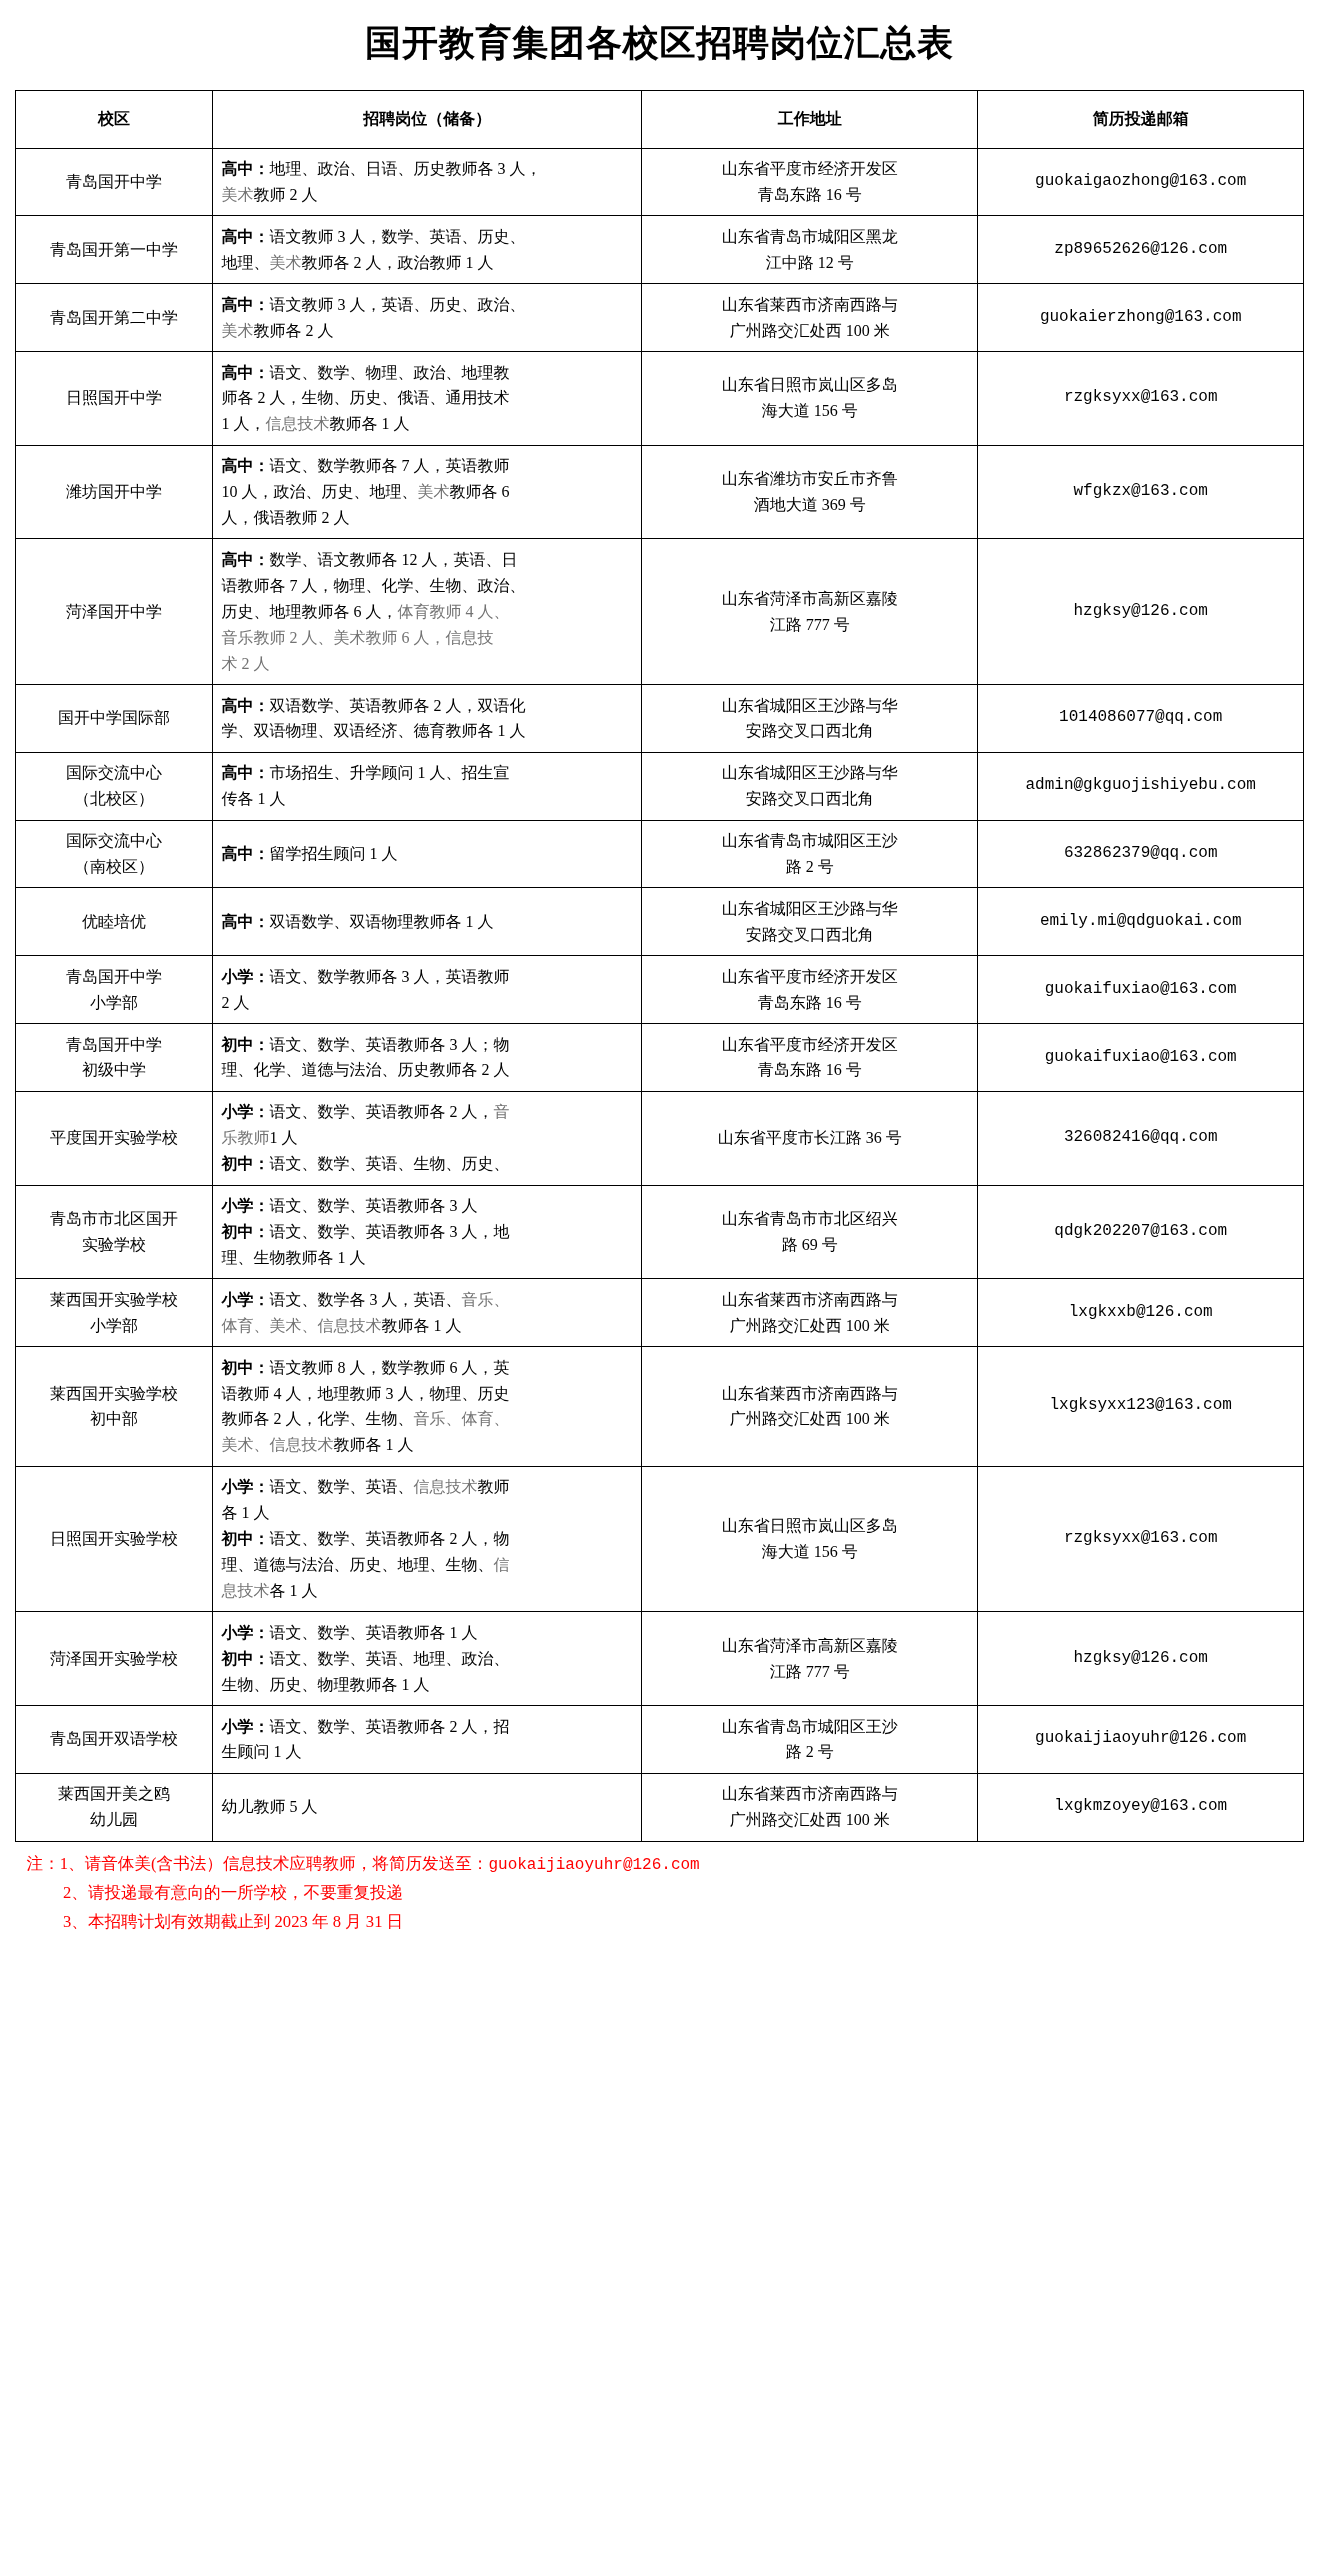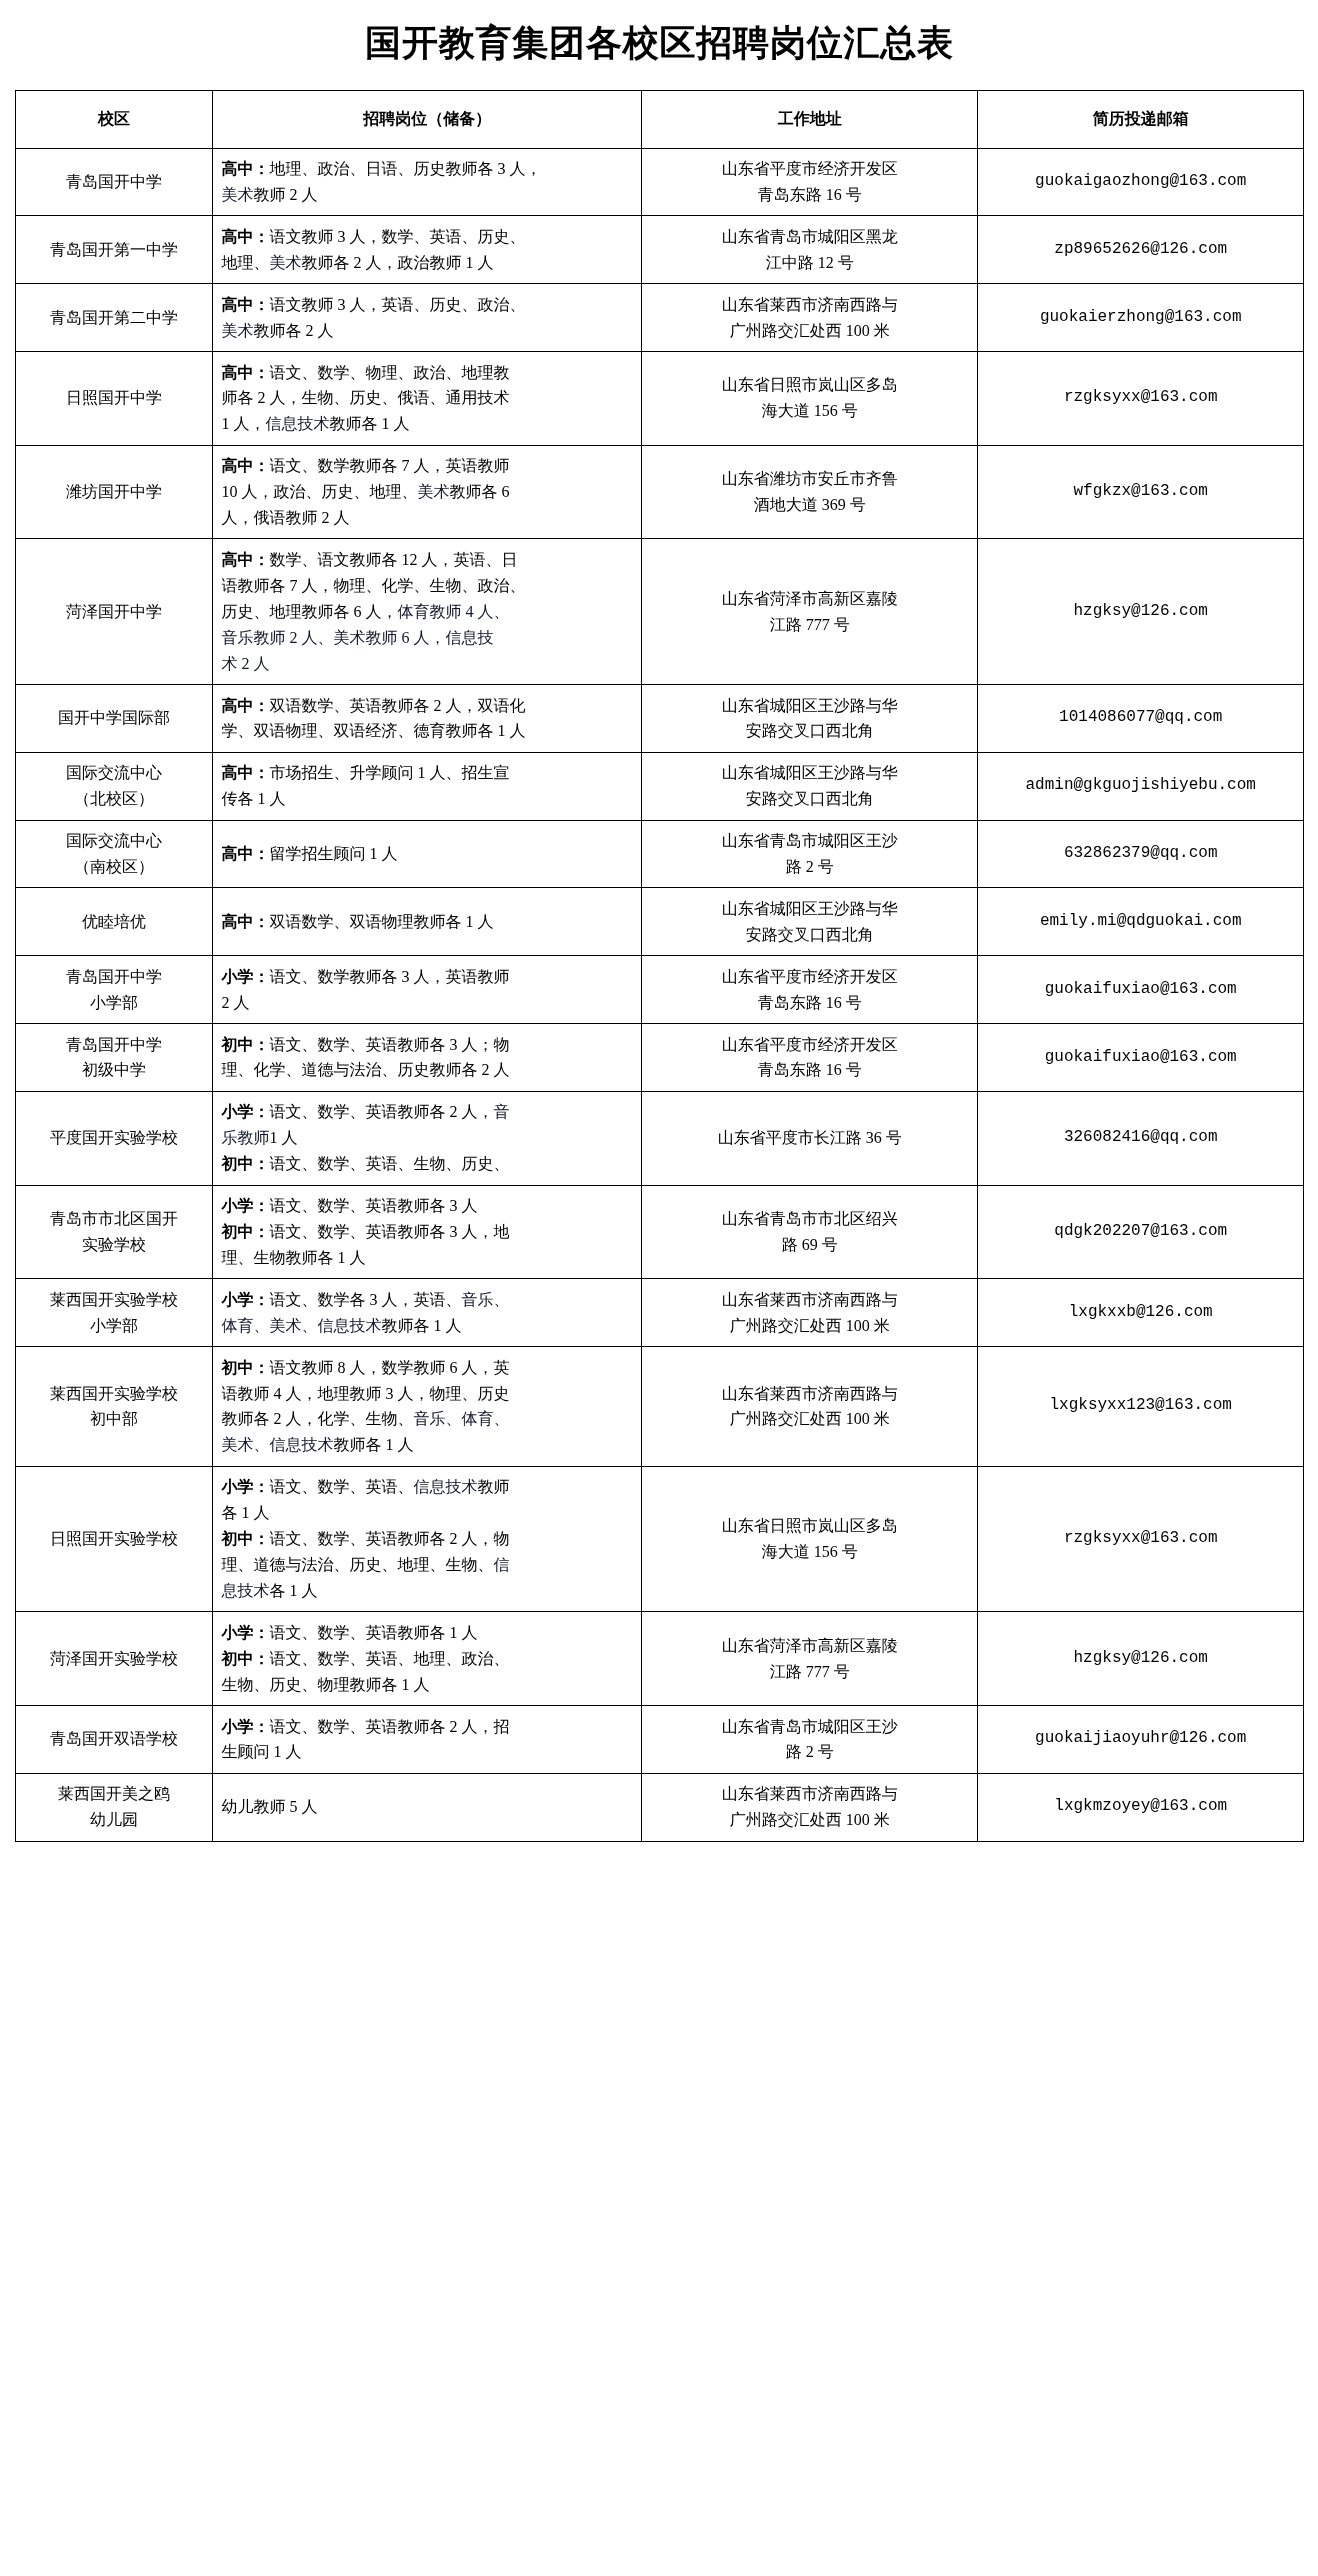--- a/index.html
+++ b/index.html
@@ -73,21 +73,21 @@
     text-align: center;
     font-family: "Liberation Mono", "DejaVu Sans Mono", monospace;
     font-size: 14.5px;
     line-height: 1.5;
     word-break: break-all;
   }
   .lvl {
     font-weight: bold;
   }
   .red {
-    color: #0f172a;
+    color: #737373;
   }
   .post-line { display: block; }
 
   .notes {
     color: #FF0000;
     font-size: 16.6px;
     line-height: 1.72;
     margin-top: 8.3px;
     padding-bottom: 13.3px;
   }
@@ -415,15 +415,20 @@
           </td>
           <td class="addr">
             <div>山东省莱西市济南西路与</div>
             <div>广州路交汇处西 100 米</div>
           </td>
           <td class="email">lxgkmzoyey@163.com</td>
         </tr>
       </tbody>
   </table>
 
+  <div class="notes" id="notes-block">
+      <span class="n-row n-first"><span>注：1、</span><span>请音体美(含书法）信息技术应聘教师，将简历发送至：</span><span class="mono">guokaijiaoyuhr@126.com</span></span>
+      <span class="n-row n-rest"><span>2、</span><span>请投递最有意向的一所学校，不要重复投递</span></span>
+      <span class="n-row n-rest"><span>3、</span><span>本招聘计划有效期截止到 2023 年 8 月 31 日</span></span>
+    </div>
 
 </div>
 
 
 </body></html>

